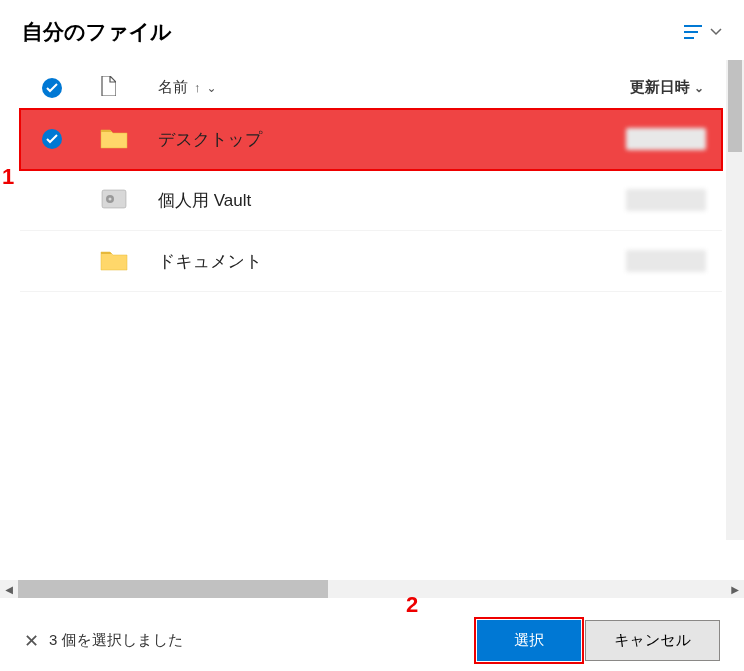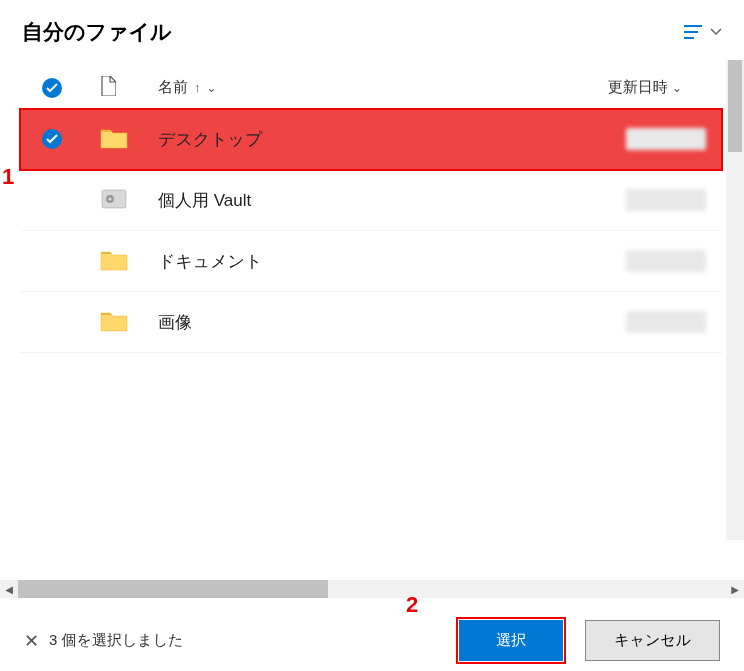--- a/index.html
+++ b/index.html
@@ -87,22 +87,23 @@
       color: #555;
     }
     .col-name {
       display: flex;
       align-items: center;
       gap: 6px;
       flex: 1;
       color: #333;
     }
     .col-date {
-      margin-right: 62px;
+      margin-right: 40px;
       color: #333;
+      font-weight: bold;
     }
     .sort-arrow { font-size: 13px; color: #555; }
     .chev { font-size: 12px; color: #555; }
     .rows-container {
       margin-left: 20px;
       margin-right: 22px;
     }
     .row {
       display: flex;
       align-items: center;
@@ -182,21 +183,21 @@
       color: #333;
     }
     .close-x {
       font-size: 18px;
       color: #555;
       cursor: pointer;
       line-height: 1;
     }
     .btns {
       display: flex;
-      gap: 22px;
+      gap: 4px;
       position: relative;
     }
     .btn {
       padding: 10px 28px;
       font-size: 15px;
       border: 1px solid #8a8886;
       background: #e5e5e5;
       cursor: pointer;
       font-family: inherit;
     }
@@ -306,33 +307,20 @@
             <path d="M1 5 L4 8 L11 1" stroke="#fff" stroke-width="2" fill="none"></path>
           </svg>
         </div>
         <div class="row-icon"><svg width="28" height="22" viewBox="0 0 28 22">
             <path d="M1 3 L10 3 L13 6 L27 6 L27 21 L1 21 Z" fill="#ffd76a" stroke="#e6b83a" stroke-width="0.5"></path>
             <path d="M1 3 L10 3 L12 5 L1 5 Z" fill="#e6b83a"></path>
           </svg></div>
         <div class="row-name">ドキュメント</div>
         <div class="row-date"></div>
       </div>
-      <div class="row">
-        <div class="row-check">
-          <svg width="12" height="10" viewBox="0 0 12 10">
-            <path d="M1 5 L4 8 L11 1" stroke="#fff" stroke-width="2" fill="none"></path>
-          </svg>
-        </div>
-        <div class="row-icon"><svg width="28" height="22" viewBox="0 0 28 22">
-            <path d="M1 3 L10 3 L13 6 L27 6 L27 21 L1 21 Z" fill="#ffd76a" stroke="#e6b83a" stroke-width="0.5"></path>
-            <path d="M1 3 L10 3 L12 5 L1 5 Z" fill="#e6b83a"></path>
-          </svg></div>
-        <div class="row-name">画像</div>
-        <div class="row-date"></div>
-      </div>
     </div>
 </div>
 
 <div class="hscroll">
   <div class="hscroll-arrow left">◀</div>
   <div class="hscroll-thumb"></div>
   <div class="hscroll-arrow right">▶</div>
 </div>
 
 <div class="footer">

